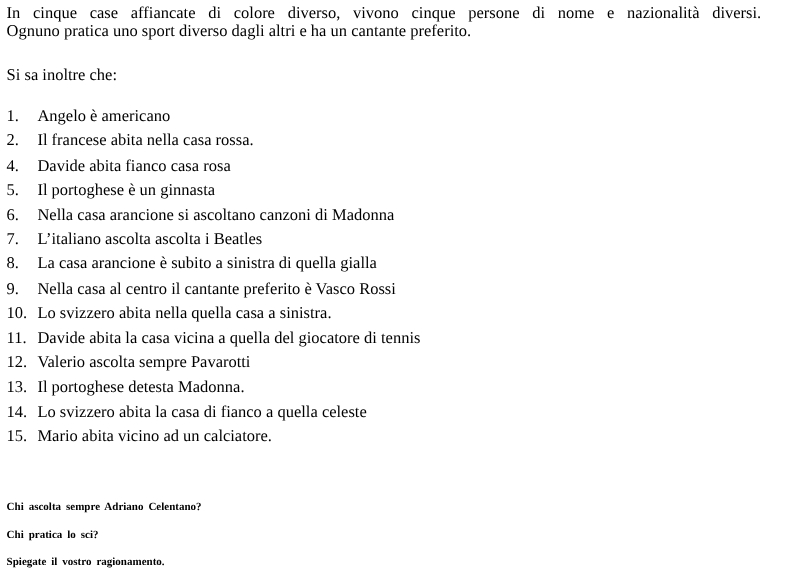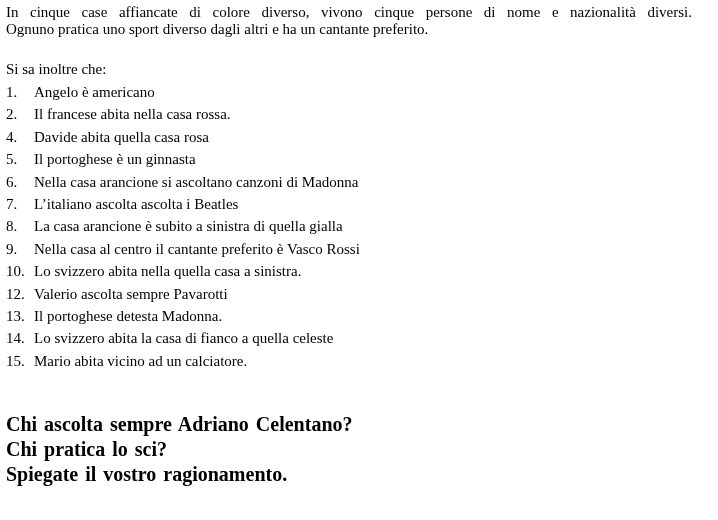--- a/index.html
+++ b/index.html
@@ -25,62 +25,63 @@
     white-space: normal;
   }
   .intro-line2 {
     line-height: 17px;
   }
   .premise {
     margin-top: 23px;
     line-height: 17px;
   }
   .clues {
-    margin-top: 3px;
+    margin-top: 17px;
   }
   .clue-row {
     line-height: 22.4px;
     white-space: nowrap;
   }
   .clue-num {
     display: inline-block;
     width: 28px;
   }
   .questions {
     margin-top: 40px;
   }
   .question {
     font-weight: bold;
-    font-size: 20px;
+    font-size: 10px;
     line-height: 25px;
     word-spacing: 2px;
   }
 </style>
 </head>
 <body>
 
 <div class="page">
 
   <div class="intro">
     <div class="intro-line1">In cinque case affiancate di colore diverso, vivono cinque persone di nome e nazionalità diversi.</div>
     <div class="intro-line2">Ognuno pratica uno sport diverso dagli altri e ha un cantante preferito.</div>
   </div>
 
   <div class="premise">Si sa inoltre che:</div>
 
   <div class="clues">
     <div class="clue-row"><span class="clue-num">1.</span><span class="clue-text">Angelo è americano</span></div>
     <div class="clue-row"><span class="clue-num">2.</span><span class="clue-text">Il francese abita nella casa rossa.</span></div>
-    <div class="clue-row"><span class="clue-num">4.</span><span class="clue-text">Davide abita quella casa rosa</span></div>
+    <div class="clue-row"><span class="clue-num">4.</span><span class="clue-text">Davide abita fianco casa rosa</span></div>
     <div class="clue-row"><span class="clue-num">5.</span><span class="clue-text">Il portoghese è un ginnasta</span></div>
     <div class="clue-row"><span class="clue-num">6.</span><span class="clue-text">Nella casa arancione si ascoltano canzoni di Madonna</span></div>
     <div class="clue-row"><span class="clue-num">7.</span><span class="clue-text">L’italiano ascolta ascolta i Beatles</span></div>
     <div class="clue-row"><span class="clue-num">8.</span><span class="clue-text">La casa arancione è subito a sinistra di quella gialla</span></div>
     <div class="clue-row"><span class="clue-num">9.</span><span class="clue-text">Nella casa al centro il cantante preferito è Vasco Rossi</span></div>
     <div class="clue-row"><span class="clue-num">10.</span><span class="clue-text">Lo svizzero abita nella quella casa a sinistra.</span></div>
+    <div class="clue-row"><span class="clue-num">11.</span><span class="clue-text">Davide abita la casa vicina a quella del giocatore di tennis</span></div>
     <div class="clue-row"><span class="clue-num">12.</span><span class="clue-text">Valerio ascolta sempre Pavarotti</span></div>
     <div class="clue-row"><span class="clue-num">13.</span><span class="clue-text">Il portoghese detesta Madonna.</span></div>
     <div class="clue-row"><span class="clue-num">14.</span><span class="clue-text">Lo svizzero abita la casa di fianco a quella celeste</span></div>
     <div class="clue-row"><span class="clue-num">15.</span><span class="clue-text">Mario abita vicino ad un calciatore.</span></div>
   </div>
 
   <div class="questions">
     <div class="question">Chi ascolta sempre Adriano Celentano?</div>
     <div class="question">Chi pratica lo sci?</div>
     <div class="question">Spiegate il vostro ragionamento.</div>

